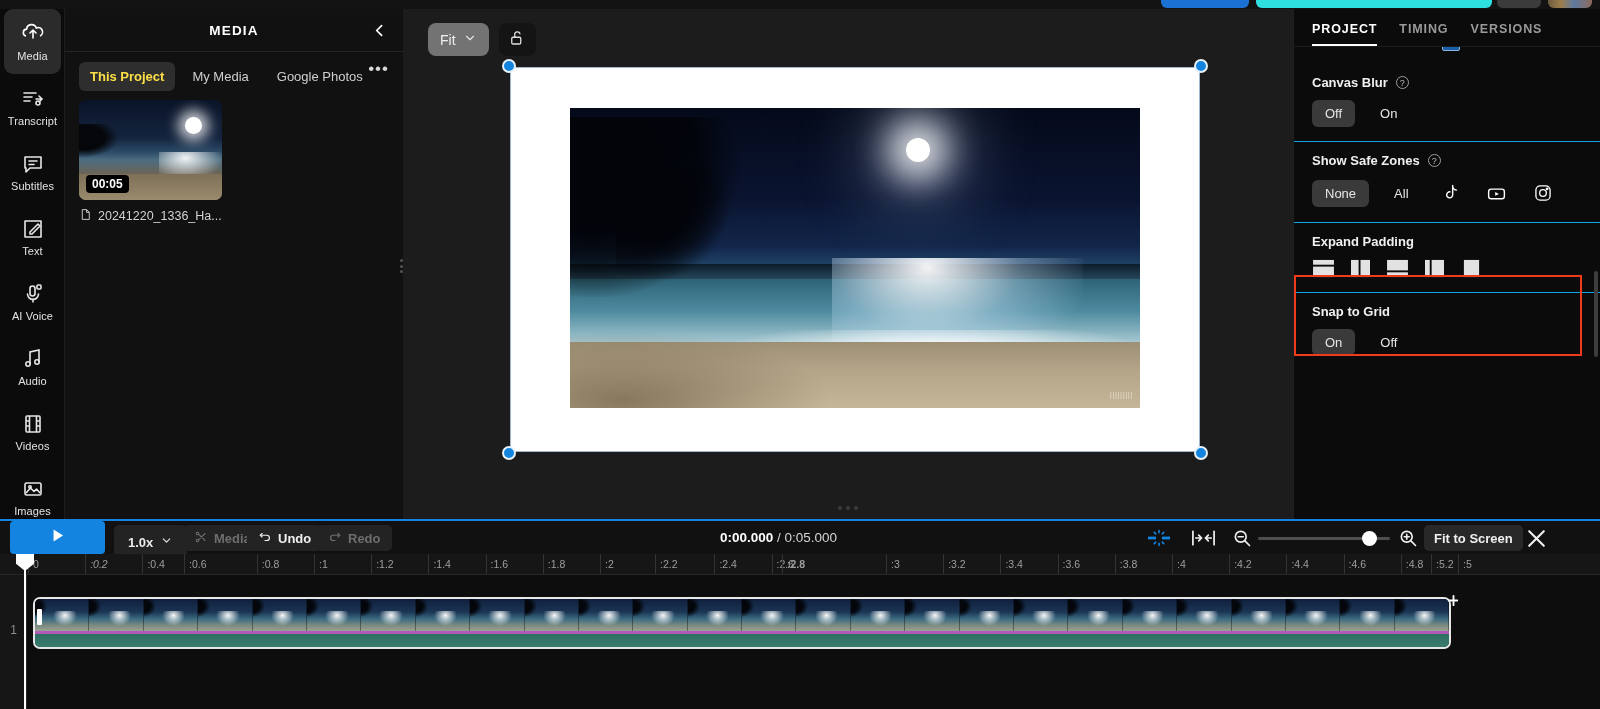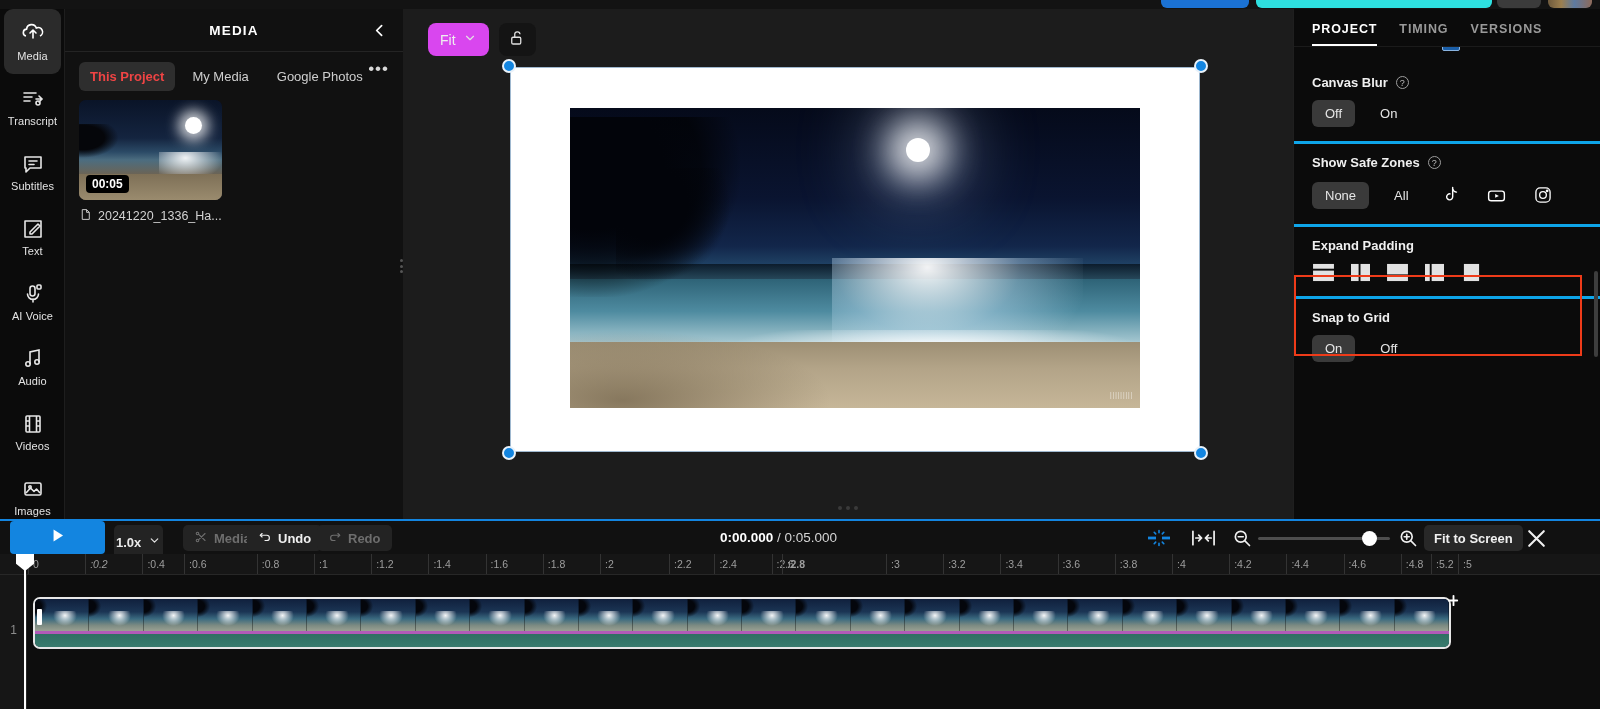--- a/index.html
+++ b/index.html
@@ -27,21 +27,21 @@
   .rail-item .ri-lbl { font-size: 11px; color: #e3e3e3; letter-spacing: .1px; }
   .rail-item.active { background: #2b2b2b; border-radius: 9px; width: 57px; margin-left: 4px; }
 
   
   .media { position: absolute; left: 65px; top: 9px; width: 338px; height: 510px; background: #111111; }
   .media-head { position: relative; height: 43px; border-bottom: 1px solid #242424; display: flex; align-items: center; justify-content: center; }
   .media-title { font-size: 13.5px; font-weight: bold; letter-spacing: 1.2px; color: #fff; }
   .collapse-btn { position: absolute; right: 12px; top: 9px; width: 24px; height: 24px; display: flex; align-items: center; justify-content: center; cursor: pointer; }
   .tabs-row { position: relative; height: 48px; display: flex; align-items: center; padding-left: 14px; gap: 6px; }
   .mtab { font-size: 13px; color: #cfcfcf; padding: 7px 11px; border-radius: 6px; cursor: pointer; white-space: nowrap; }
-  .mtab.active { background: #2e2e2e; color: #ef4444; font-weight: bold; text-align: center; }
+  .mtab.active { background: #2e2e2e; color: #fde047; font-weight: bold; text-align: center; }
   .dots { position: absolute; right: 14px; top: 8px; font-size: 17px; color: #d8d8d8; letter-spacing: 1px; cursor: pointer; line-height: 1; }
   .media-grid { display: flex; gap: 12px; padding: 0 14px; }
   .add-media { width: 140px; height: 100px; background: #232323; border-radius: 7px; display: flex; flex-direction: column; align-items: center; justify-content: center; gap: 9px; cursor: pointer; }
   .add-media .am-lbl { font-size: 13.5px; font-weight: bold; color: #f2f2f2; }
   .thumb-wrap { width: 143px; cursor: pointer; }
   .thumb { position: relative; width: 143px; height: 100px; border-radius: 7px; overflow: hidden; background: #0a1020; }
   .thumb .sky { position: absolute; inset: 0; background: linear-gradient(180deg,#0a1428 0%,#14243f 38%,#2b4a66 52%,#4c6d80 60%,#6d6353 75%,#8a7b63 100%); }
   .thumb .moon { position: absolute; left: 74%; top: 17%; width: 17px; height: 17px; border-radius: 50%; background: #fff;
      box-shadow: 0 0 13px 7px rgba(255,255,255,.75); }
   .thumb .glint { position: absolute; left: 56%; top: 52%; width: 46%; height: 30%;
@@ -51,21 +51,21 @@
   .thumb .sand { position: absolute; left: 0; bottom: 0; width: 100%; height: 26%;
      background: linear-gradient(180deg,#7e7057,#9a8b6e); }
   .dur-badge { position: absolute; left: 7px; bottom: 7px; background: #000; color: #fff; font-size: 12px; font-weight: bold; padding: 2px 6px; border-radius: 4px; }
   .thumb-name { display: flex; align-items: center; gap: 6px; margin-top: 8px; font-size: 12.5px; color: #d2d2d2; white-space: nowrap; overflow: hidden; }
   .panel-drag { position: absolute; right: -3px; top: 250px; width: 6px; height: 14px; display: flex; flex-direction: column; justify-content: space-between; }
   .panel-drag i { display: block; width: 3px; height: 3px; border-radius: 50%; background: #555; }
 
   
   .stage { position: absolute; left: 403px; top: 9px; width: 890px; height: 510px; background: #1c1c1c; }
   .stage-tools { position: absolute; left: 25px; top: 14px; display: flex; gap: 10px; }
-  .fit-btn { height: 33px; padding: 0 12px; background: #d946ef; border-radius: 8px; display: flex; align-items: center; gap: 7px; cursor: pointer; }
+  .fit-btn { height: 33px; padding: 0 12px; background: #737373; border-radius: 8px; display: flex; align-items: center; gap: 7px; cursor: pointer; }
   .fit-btn .fit-lbl { font-size: 14px; color: #efefef; }
   .lock-btn { width: 37px; height: 33px; background: #141414; border-radius: 8px; display: flex; align-items: center; justify-content: center; cursor: pointer; }
   .canvas-sel { position: absolute; left: 107px; top: 58px; width: 690px; height: 385px; }
   .canvas-white { position: absolute; inset: 0; background: #fff; border: 1px solid #9fb8cf; }
   .video-frame { position: absolute; left: 60px; top: 41px; width: 570px; height: 300px; overflow: hidden; background: #06080f; }
   .vf-sky { position: absolute; inset: 0; background: linear-gradient(180deg,#050a1a 0%,#0a1430 30%,#12264a 46%,#23496c 54%,#3e7c93 60%,#60889a 68%,#8d8570 80%,#b2a184 100%); }
   .vf-moon { position: absolute; left: 59%; top: 10%; width: 24px; height: 24px; border-radius: 50%; background: #fff;
      box-shadow: 0 0 34px 18px rgba(255,255,255,.85), 0 0 70px 36px rgba(190,215,255,.35); }
   .vf-palmL { position: absolute; left: -10px; top: 3%; width: 180px; height: 180px;
      background: radial-gradient(ellipse at 18% 28%, #02040a 34%, rgba(0,0,0,.65) 52%, rgba(0,0,0,0) 72%); }
@@ -90,37 +90,37 @@
   .stage-grip i { width: 4px; height: 4px; border-radius: 50%; background: #3a3a3a; }
 
   
   .props { position: absolute; left: 1293px; top: 9px; width: 307px; height: 510px; background: #0b0b0b; border-left: 1px solid #1f1f1f; }
   .props-tabs { display: flex; gap: 22px; padding: 13px 0 0 18px; }
   .ptab { font-size: 12.5px; font-weight: bold; letter-spacing: .9px; color: #9a9a9a; padding-bottom: 8px; cursor: pointer; }
   .ptab.active { color: #ffffff; border-bottom: 2px solid #ffffff; }
   .props-body { position: relative; height: 468px; overflow: hidden; border-top: 1px solid #1b1b1b; }
   .cut-row { height: 17px; position: relative; }
   .cut-row .cut-swatch { position: absolute; left: 148px; top: -9px; width: 18px; height: 13px; background: #1b5fa8; border: 1px solid #8ab4e0; border-radius: 2px; }
-  .p-sec { padding: 11px 18px 14px 18px; border-top: 3px solid #0ea5e9; }
+  .p-sec { padding: 11px 18px 14px 18px; border-top: 1px solid #0ea5e9; }
   .p-sec.first { border-top: none; }
   .p-lbl { display: flex; align-items: center; gap: 8px; font-size: 13px; font-weight: bold; color: #f0f0f0; margin-bottom: 10px; }
   .qmark { width: 13px; height: 13px; border-radius: 50%; border: 1.2px solid #9d9d9d; color: #bdbdbd; font-size: 9px; display: flex; align-items: center; justify-content: center; font-weight: normal; cursor: pointer; }
   .seg-row { display: flex; align-items: center; gap: 12px; }
   .seg { font-size: 13px; color: #e6e6e6; padding: 6px 13px; border-radius: 6px; cursor: pointer; }
   .seg.active { background: #3a3a3a; }
   .sz-icon { width: 34px; height: 30px; display: flex; align-items: center; justify-content: center; cursor: pointer; }
   .pad-hl { position: absolute; left: 0; top: 228px; width: 288px; height: 81px; border: 2px solid #ef3b19; pointer-events: none; }
   .pad-row { display: flex; gap: 14px; align-items: center; margin-top: 2px; }
   .pad-ico { width: 23px; height: 19px; cursor: pointer; }
   .props-scroll { position: absolute; right: 2px; top: 224px; width: 4px; height: 86px; background: #3d3d3d; border-radius: 2px; }
 
   
   .ctrlbar { position: absolute; left: 0; top: 519px; width: 1600px; height: 35px; background: #111111; border-top: 2px solid #1385e0; }
   .play-btn { position: absolute; left: 10px; top: 0px; width: 95px; height: 33px; background: #1385e0; border-radius: 4px; display: flex; align-items: center; justify-content: center; cursor: pointer; }
-  .speed-btn { position: absolute; left: 114px; top: 4px; height: 34px; padding: 0 2px; background: #232323; border-radius: 5px; display: flex; align-items: center; gap: 7px; cursor: pointer; }
+  .speed-btn { position: absolute; left: 114px; top: 4px; height: 34px; padding: 0 14px; background: #232323; border-radius: 5px; display: flex; align-items: center; gap: 7px; cursor: pointer; }
   .speed-btn .sp-lbl { font-size: 13px; font-weight: bold; color: #eaeaea; }
   .cbtn { position: absolute; top: 4px; height: 26px; padding: 0 11px; background: #232323; border-radius: 5px; display: flex; align-items: center; gap: 6px; cursor: pointer; font-size: 13px; font-weight: bold; }
   .cbtn.dim { color: #6e6e6e; }
   .cbtn.on { color: #f0f0f0; }
   #split-btn { left: 183px; } #undo-btn { left: 247px; } #redo-btn { left: 317px; }
   .timecode { position: absolute; left: 720px; top: 9px; font-size: 13.5px; color: #d5d5d5; }
   .timecode b { color: #ffffff; font-weight: bold; }
   .snap-icon { position: absolute; left: 1146px; top: 6px; width: 26px; height: 22px; cursor: pointer; }
   .fitclip-icon { position: absolute; left: 1191px; top: 6px; width: 25px; height: 22px; cursor: pointer; }
   .zoom-out { position: absolute; left: 1232px; top: 7px; width: 20px; height: 20px; cursor: pointer; }
@@ -548,21 +548,21 @@
         <div class="tick" style="left: 85.2px; font-style: italic;">:0.2</div>
         <div class="tick" style="left: 142.4px;">:0.4</div>
         <div class="tick" style="left: 184px;">:0.6</div>
         <div class="tick" style="left: 256.8px;">:0.8</div>
         <div class="tick" style="left: 314px;">:1</div>
         <div class="tick" style="left: 371.2px;">:1.2</div>
         <div class="tick" style="left: 428.4px;">:1.4</div>
         <div class="tick" style="left: 485.6px;">:1.6</div>
         <div class="tick" style="left: 542.8px;">:1.8</div>
         <div class="tick" style="left: 600px;">:2</div>
-        <div class="tick" style="left: 669px;">:2.2</div>
+        <div class="tick" style="left: 655px;">:2.2</div>
         <div class="tick" style="left: 714.4px;">:2.4</div>
         <div class="tick" style="left: 771.6px;">:2.6</div>
         <div class="tick" style="left: 782px; font-weight: bold;">:2.8</div>
         <div class="tick" style="left: 886px;">:3</div>
         <div class="tick" style="left: 943.2px;">:3.2</div>
         <div class="tick" style="left: 1000.4px;">:3.4</div>
         <div class="tick" style="left: 1057.6px;">:3.6</div>
         <div class="tick" style="left: 1114.8px;">:3.8</div>
         <div class="tick" style="left: 1172px;">:4</div>
         <div class="tick" style="left: 1229.2px;">:4.2</div>

